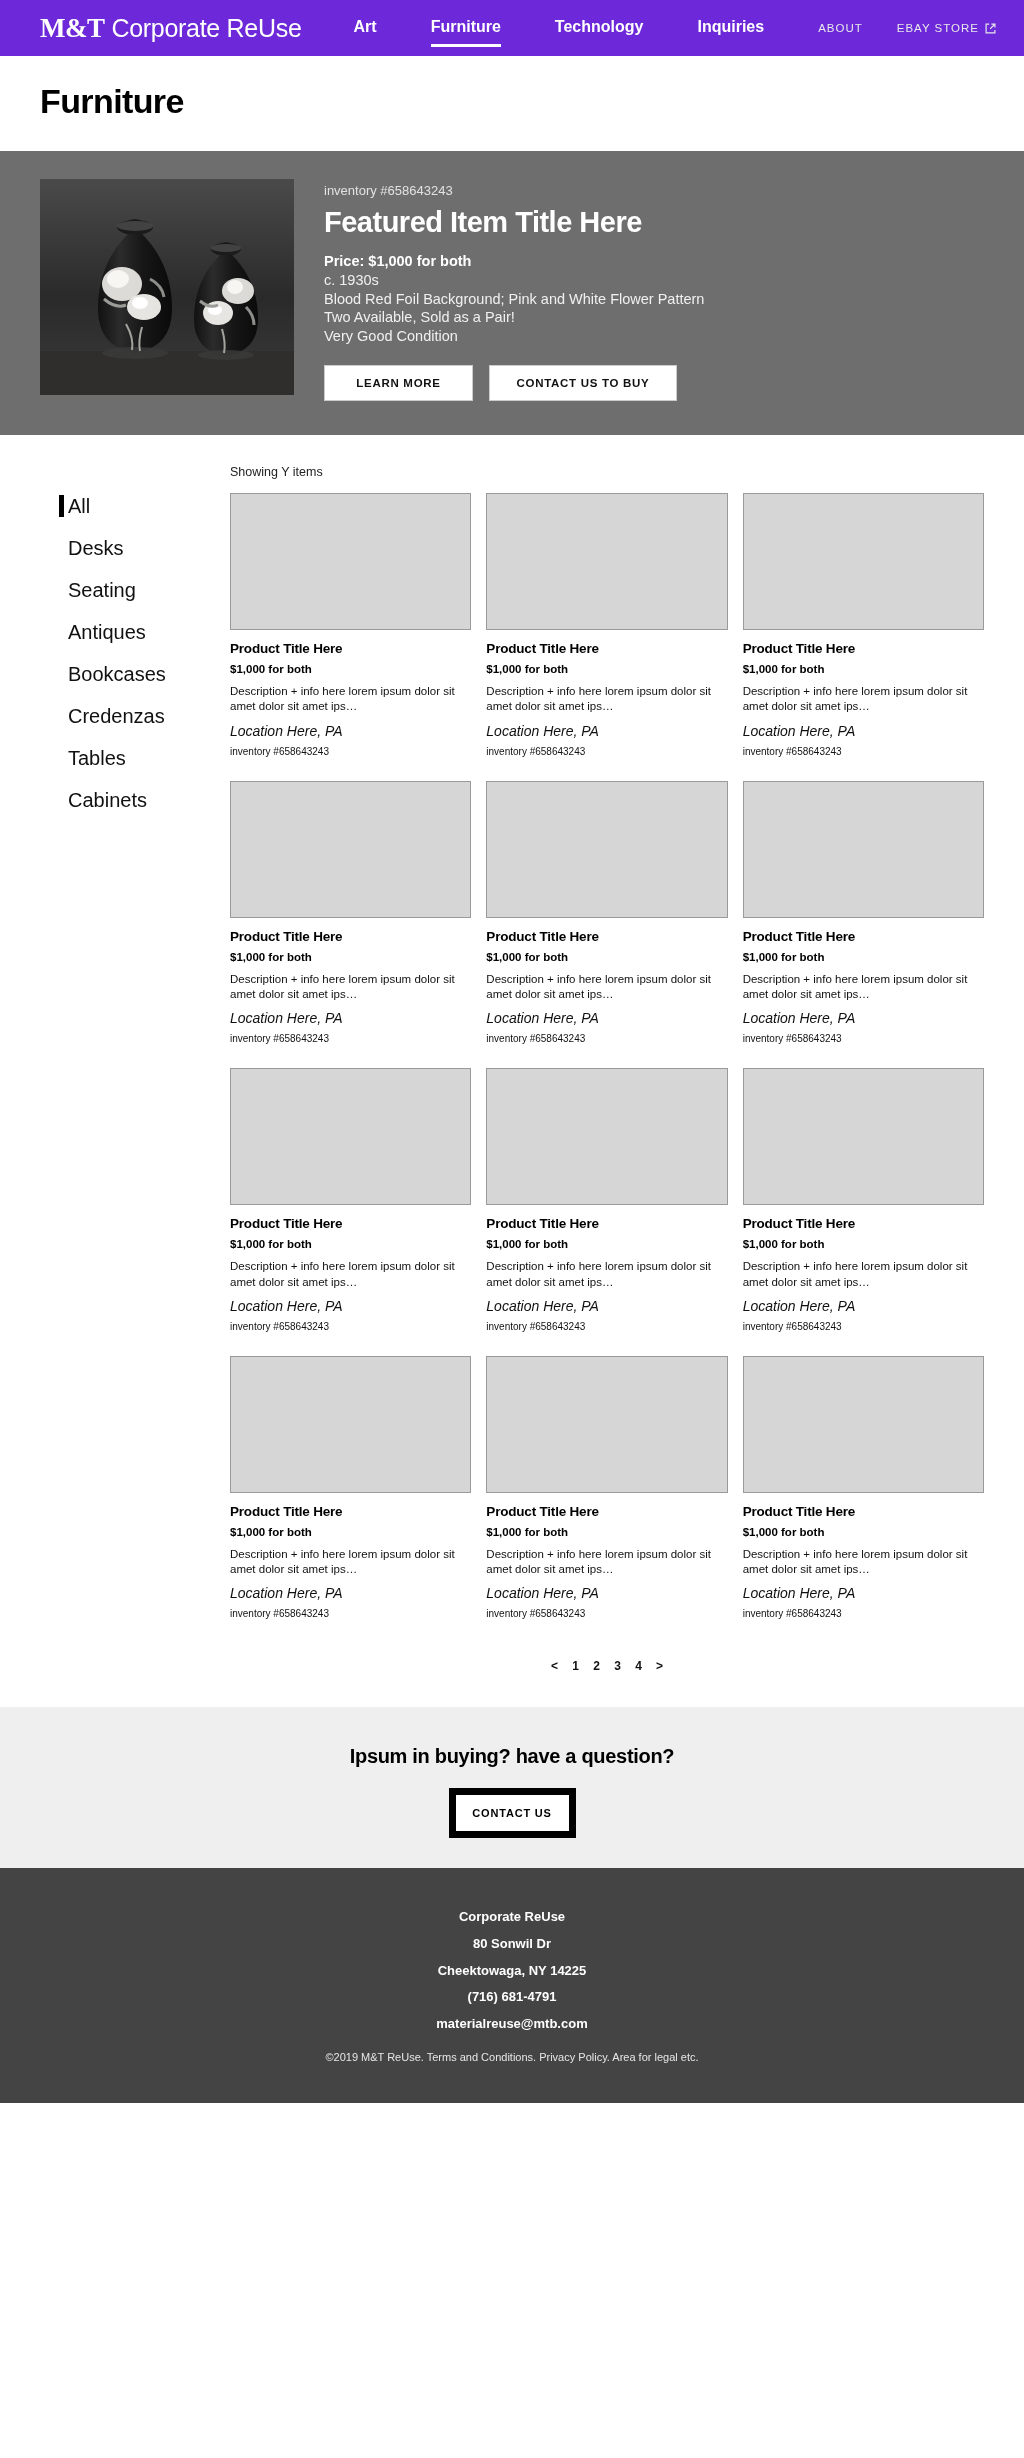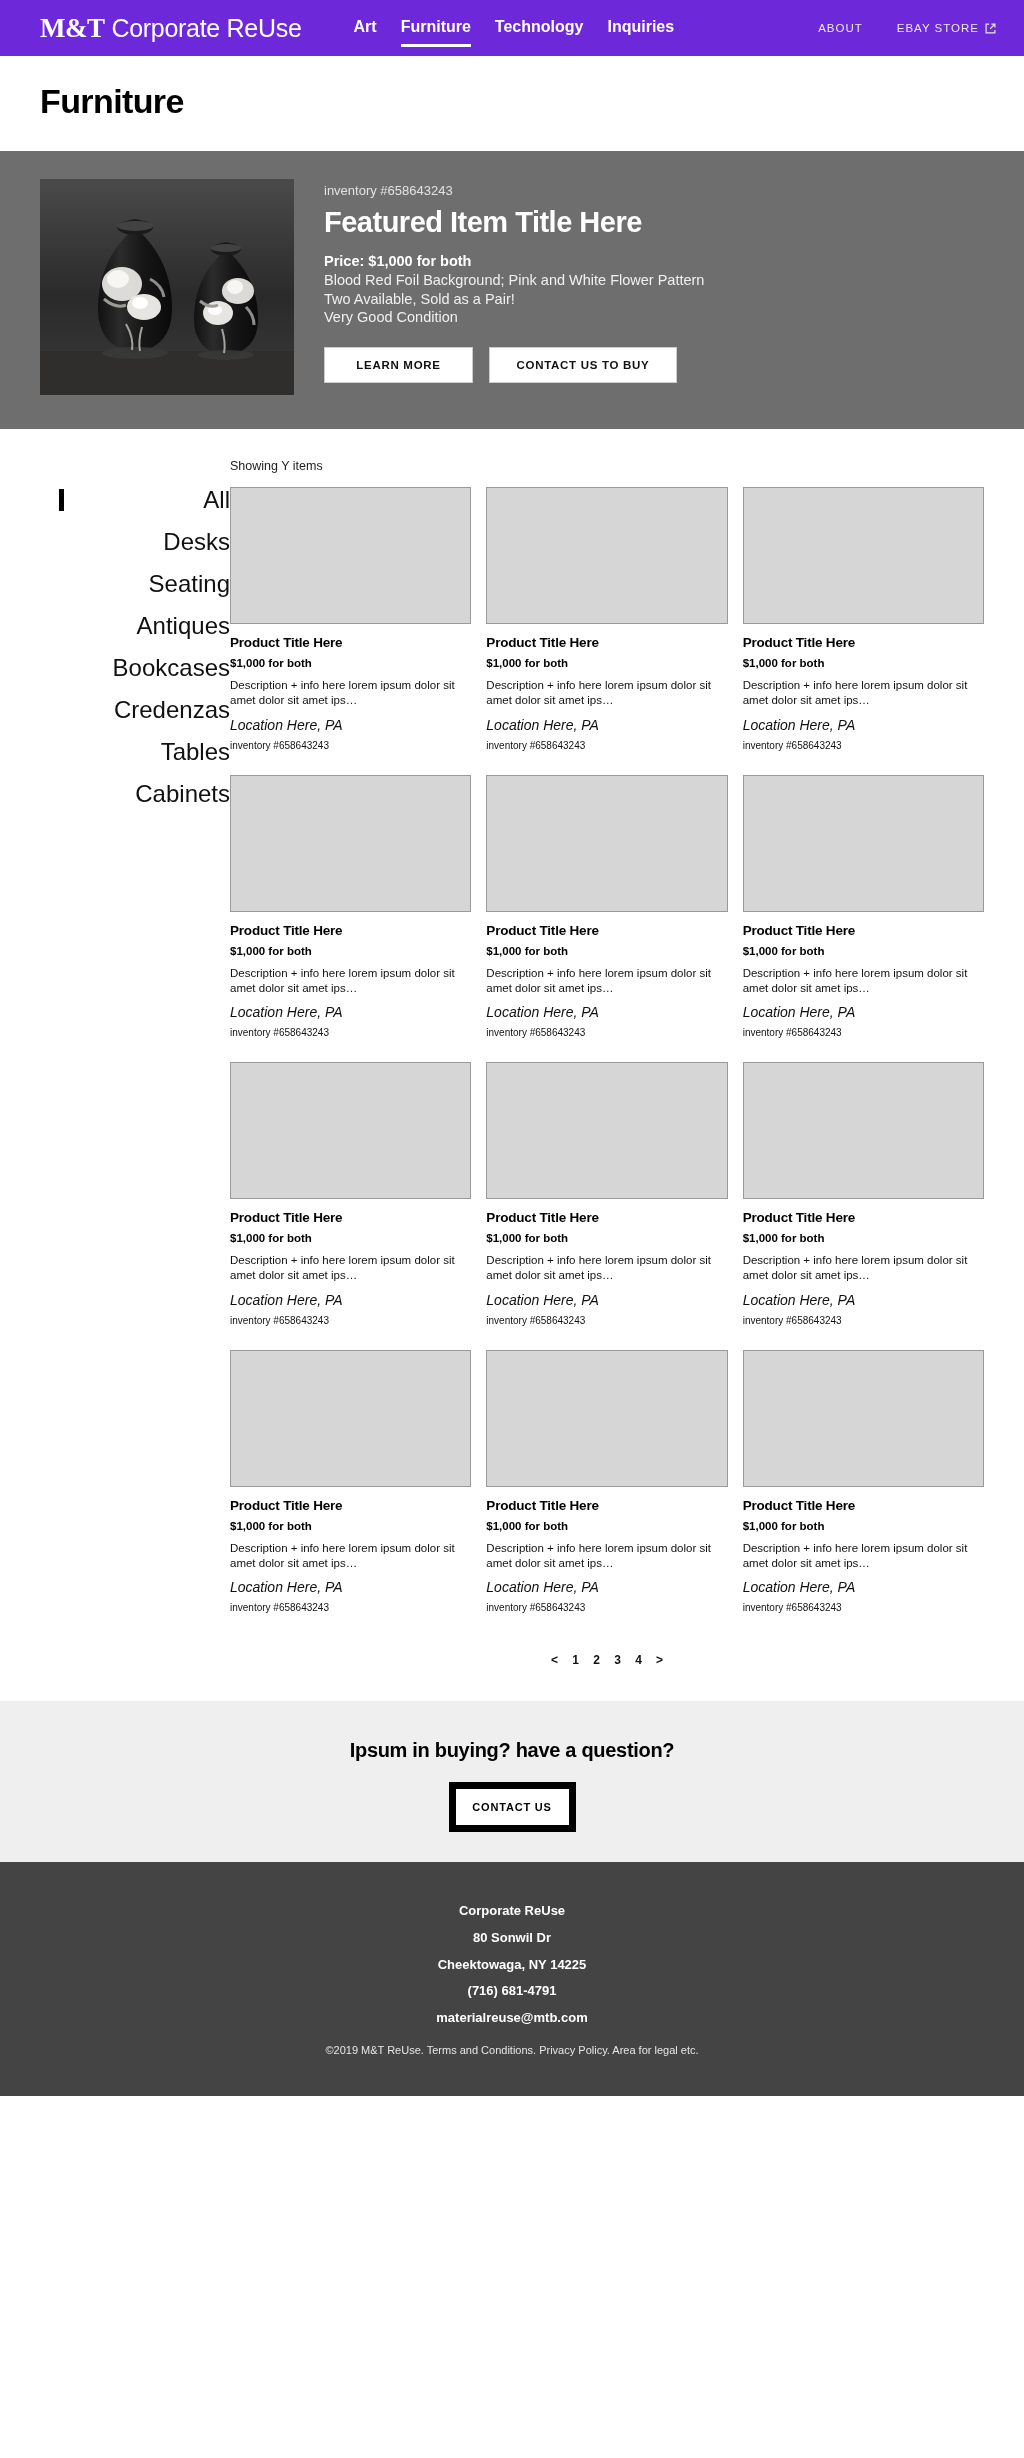--- a/index.html
+++ b/index.html
@@ -37,21 +37,21 @@
   .brand-rest {
     font-size: 25px;
     color: #ffffff;
     font-weight: 300;
     margin-left: 7px;
     letter-spacing: -0.3px;
   }
   .main-nav {
     display: flex;
     align-items: center;
-    gap: 24px;
+    gap: 54px;
   }
   .nav-link {
     font-size: 16px;
     font-weight: bold;
     color: #ffffff;
     text-decoration: none;
     padding-bottom: 3px;
     position: relative;
     cursor: pointer;
   }
@@ -158,27 +158,26 @@
     padding: 30px 40px 0 40px;
     align-items: flex-start;
   }
   .sidebar {
     flex: 0 0 190px;
     padding-top: 20px;
   }
   .cat-item {
     display: flex;
     align-items: center;
-    font-size: 24px;
+    font-size: 20px;
     height: 42px;
     color: #111111;
     cursor: pointer;
     position: relative;
     padding-left: 28px;
-    justify-content: flex-end;
   }
   .cat-item .bar {
     position: absolute;
     left: 19px;
     width: 5px;
     height: 22px;
     background: transparent;
   }
   .cat-item.active .bar { background: #000000; }
 
@@ -373,20 +372,21 @@
         <path d="M160 122 q10 8 18 4" stroke="#9a9a96" stroke-width="3" fill="none"></path>
         <path d="M206 128 q8 8 8 18" stroke="#8d8d89" stroke-width="3" fill="none"></path>
         <path d="M182 150 q4 14 2 24" stroke="#a4a49f" stroke-width="2" fill="none"></path>
       </g>
     </svg>
   </div>
   <div class="hero-body">
     <div class="hero-inv">inventory #658643243</div>
     <div class="hero-title">Featured Item Title Here</div>
     <div class="hero-price">Price: $1,000 for both</div>
+    <div class="hero-spec">c. 1930s</div>
     <div class="hero-spec">Blood Red Foil Background; Pink and White Flower Pattern</div>
     <div class="hero-spec">Two Available, Sold as a Pair!</div>
     <div class="hero-spec">Very Good Condition</div>
     <div class="hero-buttons">
       <button class="btn-white btn-learn">LEARN MORE</button>
       <button class="btn-white btn-contact-buy">CONTACT US TO BUY</button>
     </div>
   </div>
 </section>
 

